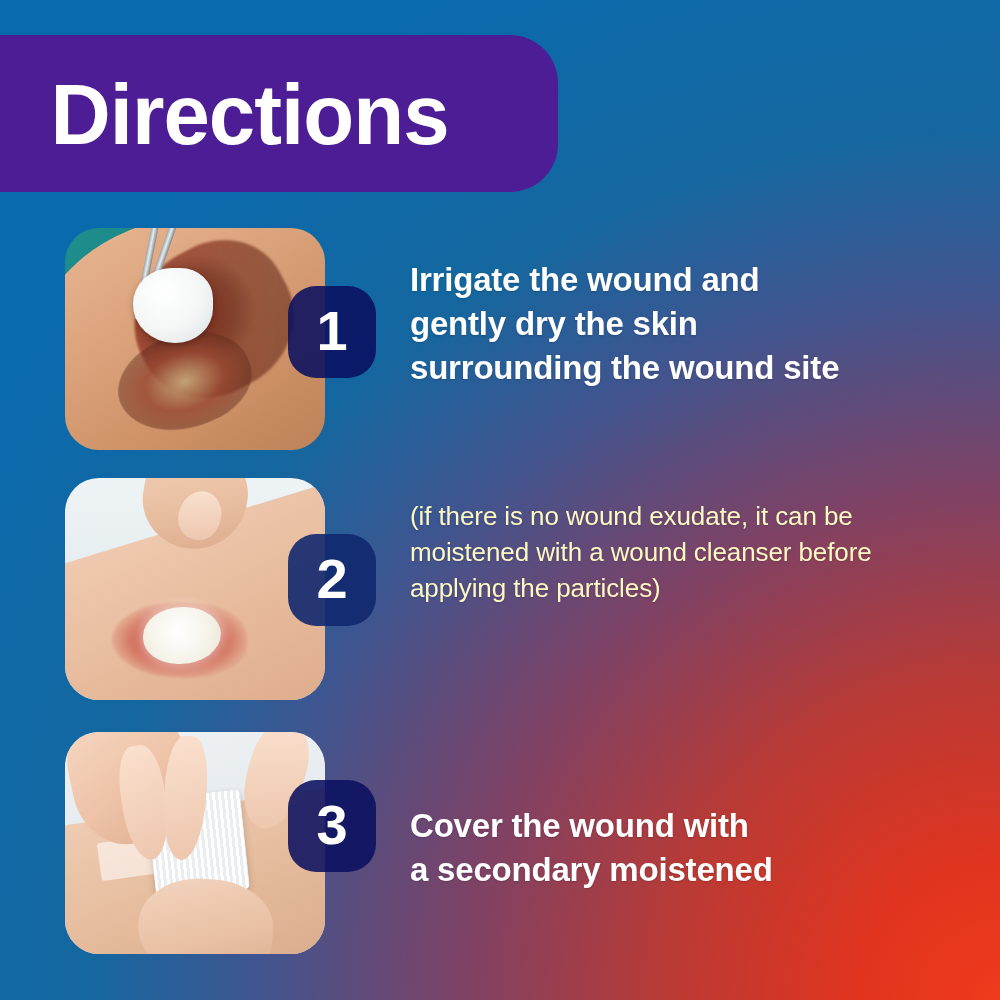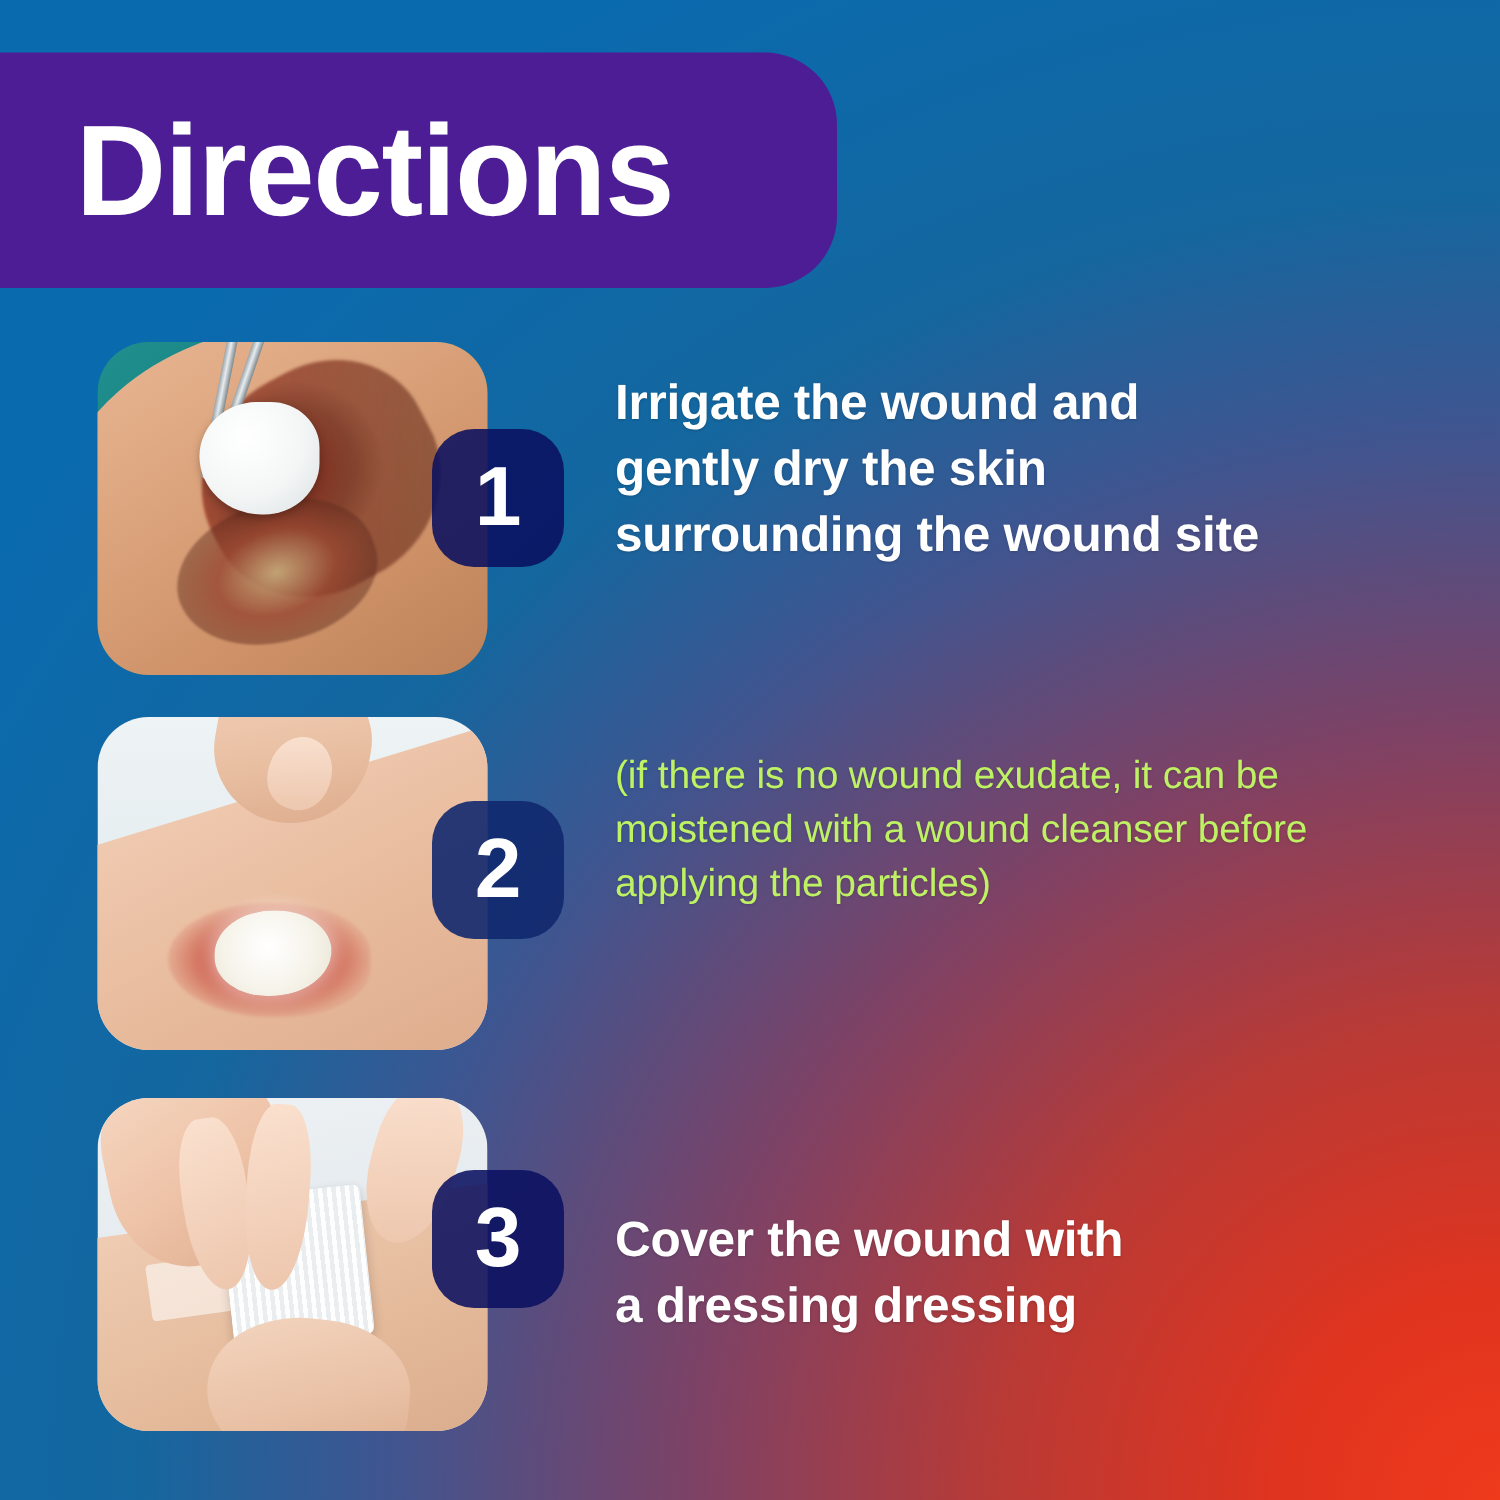--- a/index.html
+++ b/index.html
@@ -181,35 +181,35 @@
     display:flex; align-items:center; justify-content:center;
   }
   .badge-num {
     color:#ffffff; font-size:56px; font-weight:bold; line-height:1;
     transform:translateY(-1px);
   }
   .step-2 .badge { top:56px; background:rgba(17,40,110,.9); }
   .step-3 .badge { top:48px; }
 
   
-  .step-text { position:absolute; left:410px; top:18px; width:540px; }
+  .step-text { position:absolute; left:410px; top:30px; width:540px; }
   .step-2 .step-text { top:14px; }
   .step-3 .step-text { top:72px; }
 
   .step-title {
     color:#ffffff;
     font-size:33px;
     font-weight:bold;
     line-height:44px;
     letter-spacing:-.2px;
     text-shadow:0 1px 2px rgba(0,0,0,.18);
     white-space:pre-line;
   }
   .step-note {
-    color:#bef264;
+    color:#fef9c3;
     font-size:26px;
     font-weight:normal;
     line-height:36px;
     margin-top:6px;
     letter-spacing:-.1px;
     text-shadow:0 1px 2px rgba(0,0,0,.15);
     white-space:pre-line;
   }
 </style>
 </head>
@@ -278,17 +278,17 @@
         <div class="ph3-finger-2"></div>
         <div class="ph3-finger-3"></div>
         <div class="ph3-hand-b"></div>
       </div>
     </div>
     <div class="badge">
       <span class="badge-num">3</span>
     </div>
     <div class="step-text">
       <div class="step-title">Cover the wound with
-a dressing dressing</div>
+a secondary moistened</div>
     </div>
   </div>
 
 </div>
 
 </body></html>

